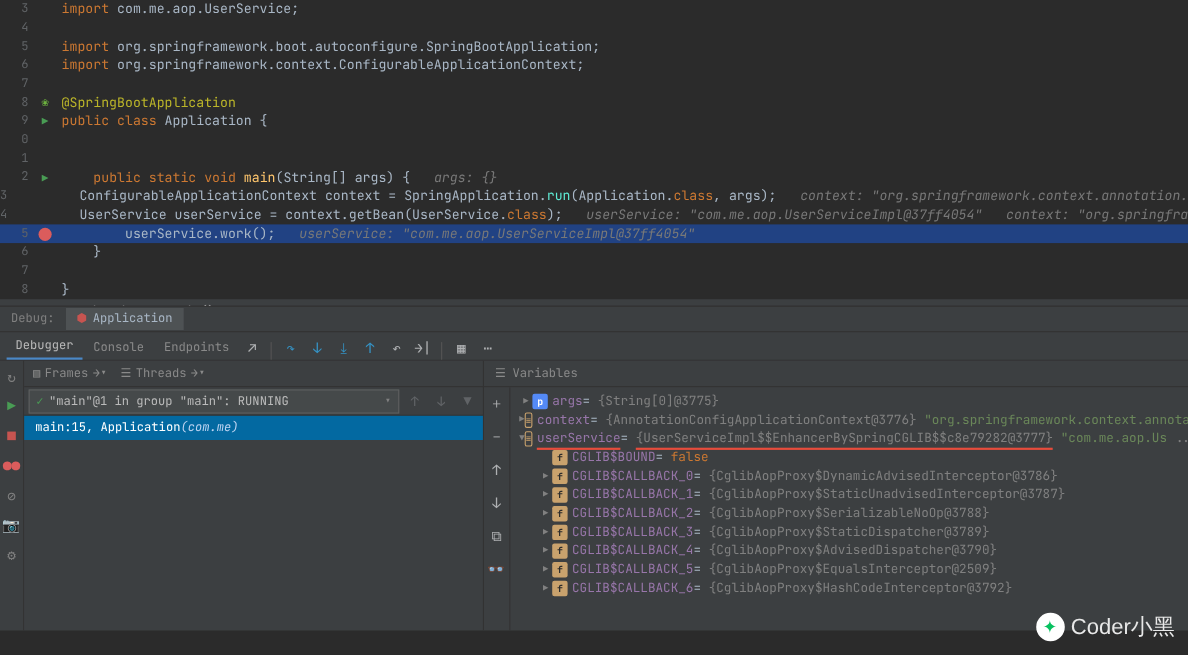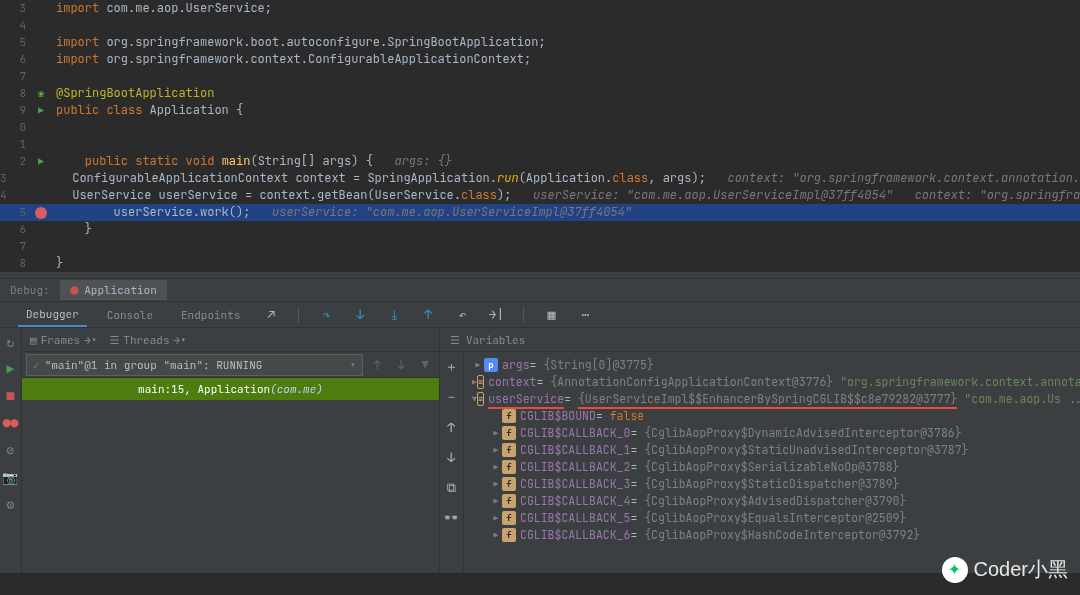--- a/index.html
+++ b/index.html
@@ -15,54 +15,54 @@
 .editor-area { background: #2b2b2b; height: 278px; overflow: hidden; }
 .code-row { display: flex; height: 17px; line-height: 17px; }
 .gutter-num { width: 30px; text-align: right; color: #606366; padding-right: 4px; font-size: 11px; }
 .gutter-icon { width: 22px; display: flex; align-items: center; justify-content: center; }
 .code-text { white-space: pre; padding-left: 4px; }
 .kw { color: #cc7832; }
 .ann { color: #bbb529; }
 .cls { color: #a9b7c6; }
 .type { color: #a9b7c6; }
 .method { color: #ffc66d; }
-.static-m { color: #eab308; font-style: italic; }
+.static-m { color: #5eead4; }
 .hl-line { background: #214283; }
 .hint-inline { color: #787878; font-style: italic; margin-top: 47px; }
 .green-tri { color: #499c54; font-size: 10px; }
 .red-dot { width: 12px; height: 12px; background: #db5c5c; border-radius: 50%; }
 .spring-leaf { color: #6db33f; font-size: 11px; }
 
 .breadcrumb { background: #3c3f41; height: 22px; display: flex; align-items: center; padding-left: 56px; color: #bbbbbb; font-size: 11px; gap: 8px; }
 .breadcrumb .sep { color: #606366; }
 
 .debug-tabs { background: #3c3f41; height: 24px; display: flex; align-items: center; border-top: 1px solid #323232; border-bottom: 1px solid #323232; }
 .debug-label { color: #808080; padding: 0 10px; font-size: 11px; }
 .debug-tab { background: #4e5254; padding: 3px 10px; display: flex; align-items: center; gap: 5px; font-size: 11px; }
 .bug-icon { color: #c75450; }
 
-.debugger-toolbar { background: #3c3f41; height: 26px; display: flex; align-items: center; border-bottom: 1px solid #323232; padding-left: 18px; gap: 12px; }
+.debugger-toolbar { background: #3c3f41; height: 26px; display: flex; align-items: flex-end; border-bottom: 1px solid #323232; padding-left: 6px; gap: 2px; }
 .tb-tab { padding: 4px 8px; color: #8a8a8a; font-size: 11px; cursor: pointer; }
 .tb-tab.active { color: #bbbbbb; border-bottom: 2px solid #4a88c7; }
 .tb-sep { width: 1px; height: 16px; background: #555; margin: 0 4px; }
 .tb-btn { width: 22px; height: 22px; display: flex; align-items: center; justify-content: center; color: #afb1b3; cursor: pointer; font-size: 13px; }
 .tb-btn.blue { color: #3592c4; }
 
 .debug-body { display: flex; height: 245px; background: #3c3f41; }
 .left-strip { width: 22px; background: #3c3f41; border-right: 1px solid #323232; display: flex; flex-direction: column; align-items: center; padding-top: 6px; gap: 10px; }
 .left-strip .ico { color: #808080; font-size: 13px; cursor: pointer; }
 
 .frames-panel { width: 418px; background: #3c3f41; border-right: 1px solid #323232; display: flex; flex-direction: column; }
 .panel-head { height: 24px; display: flex; align-items: center; padding: 0 8px; gap: 12px; font-size: 11px; color: #8a8a8a; border-bottom: 1px solid #323232; }
 .panel-head .ph-item { display: flex; align-items: center; gap: 4px; }
 .thread-selector { height: 26px; display: flex; align-items: center; padding: 0 4px; gap: 4px; border-bottom: 1px solid #323232; }
 .thread-dd { flex: 1; background: #45494a; border: 1px solid #5e6060; height: 22px; display: flex; align-items: center; padding: 0 6px; font-size: 11px; color: #bbbbbb; gap: 5px; }
 .thread-dd .chk { color: #499c54; }
 .thread-ctrl { width: 20px; height: 20px; display: flex; align-items: center; justify-content: center; color: #606366; cursor: pointer; }
-.frame-row { height: 22px; background: #4d7c0f; color: #ffffff; display: flex; align-items: center; padding: 0 10px; font-size: 11px; justify-content: center; }
+.frame-row { height: 22px; background: #0369a1; color: #ffffff; display: flex; align-items: center; padding: 0 10px; font-size: 11px; }
 .frame-row .pkg { color: #bfd4f2; font-style: italic; }
 
 .vars-panel { flex: 1; background: #3c3f41; display: flex; flex-direction: column; overflow: hidden; }
 .vars-head { height: 24px; display: flex; align-items: center; padding: 0 10px; font-size: 11px; color: #8a8a8a; border-bottom: 1px solid #323232; gap: 6px; }
 .vars-toolbar { width: 24px; border-right: 1px solid #323232; display: flex; flex-direction: column; align-items: center; padding-top: 4px; gap: 8px; }
 .vars-body { display: flex; flex: 1; overflow: hidden; }
 .vars-tree { flex: 1; padding: 4px 0; overflow: hidden; font-size: 11.5px; }
 .var-row { display: flex; align-items: center; height: 17px; white-space: nowrap; }
 .var-arrow { width: 12px; color: #808080; font-size: 8px; text-align: center; }
 .var-icon { width: 14px; height: 14px; border-radius: 2px; display: inline-flex; align-items: center; justify-content: center; font-size: 9px; font-weight: bold; margin-right: 4px; }

